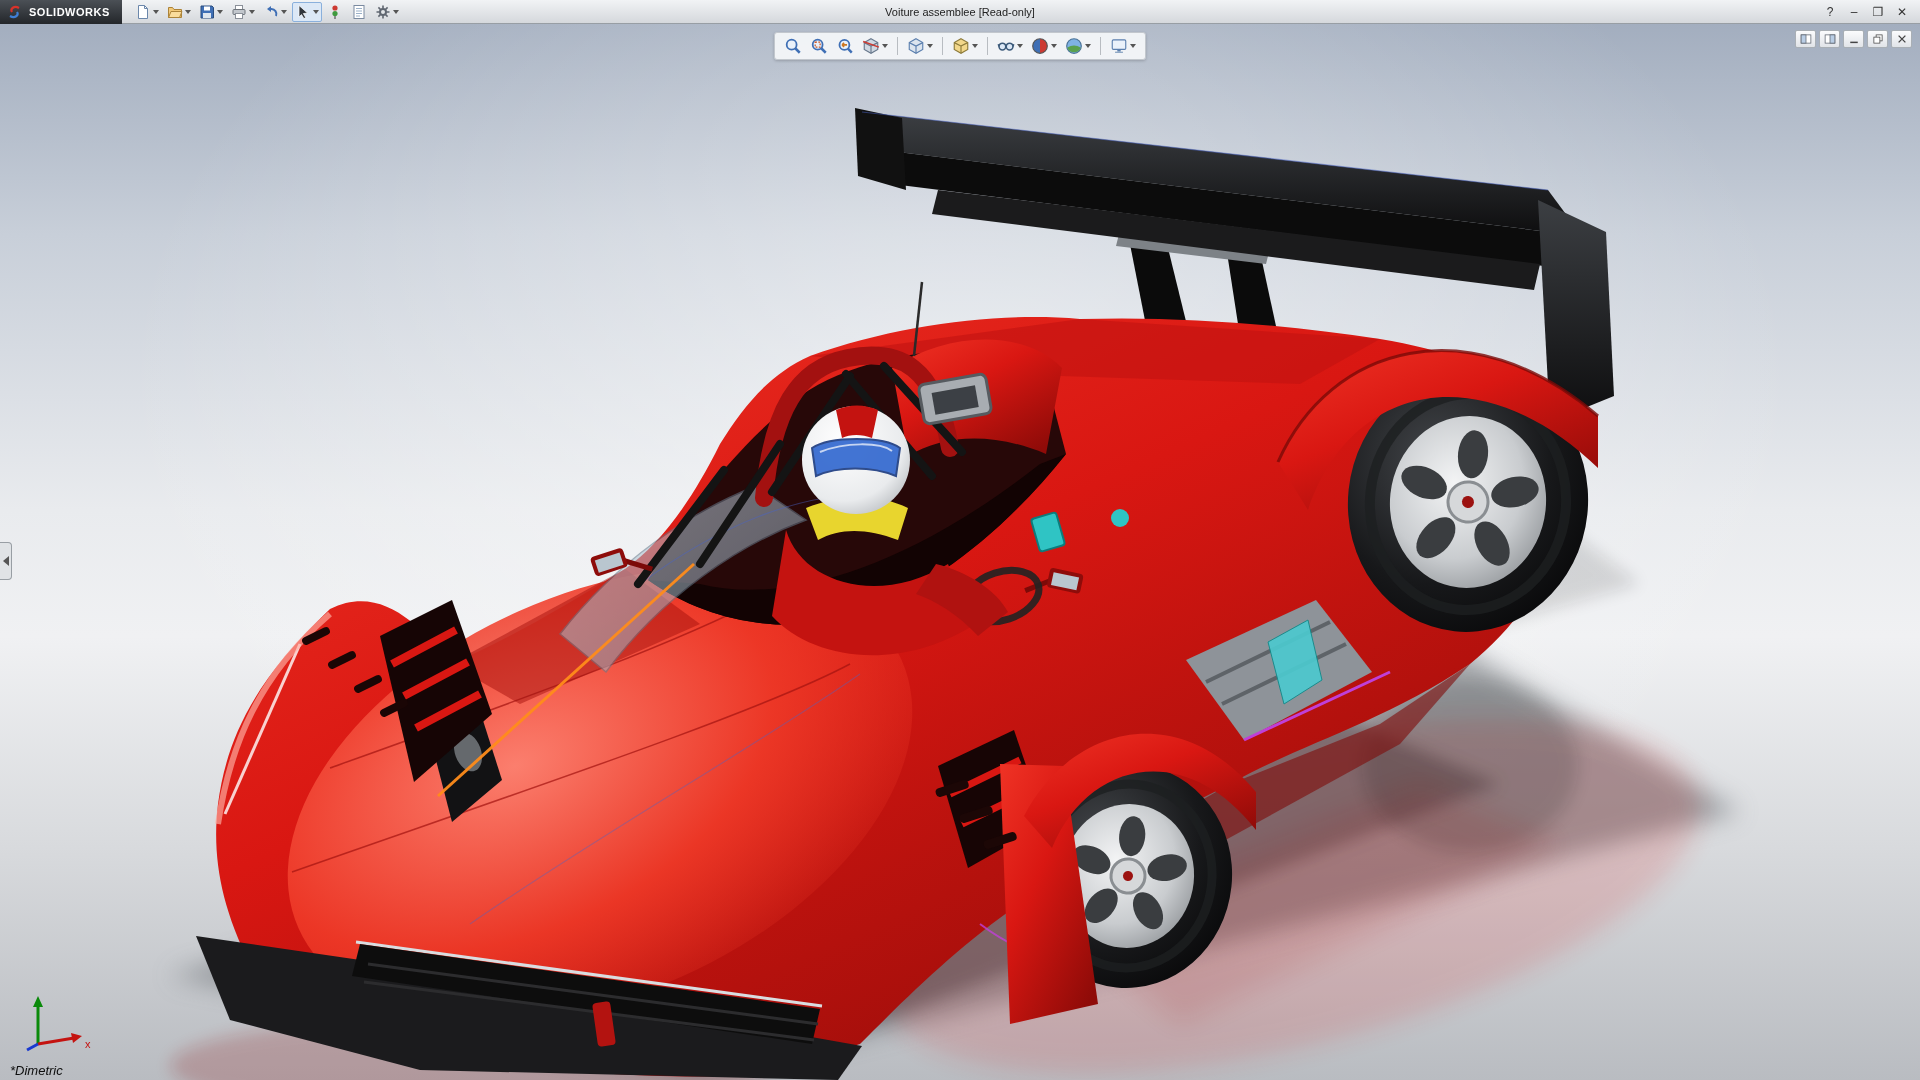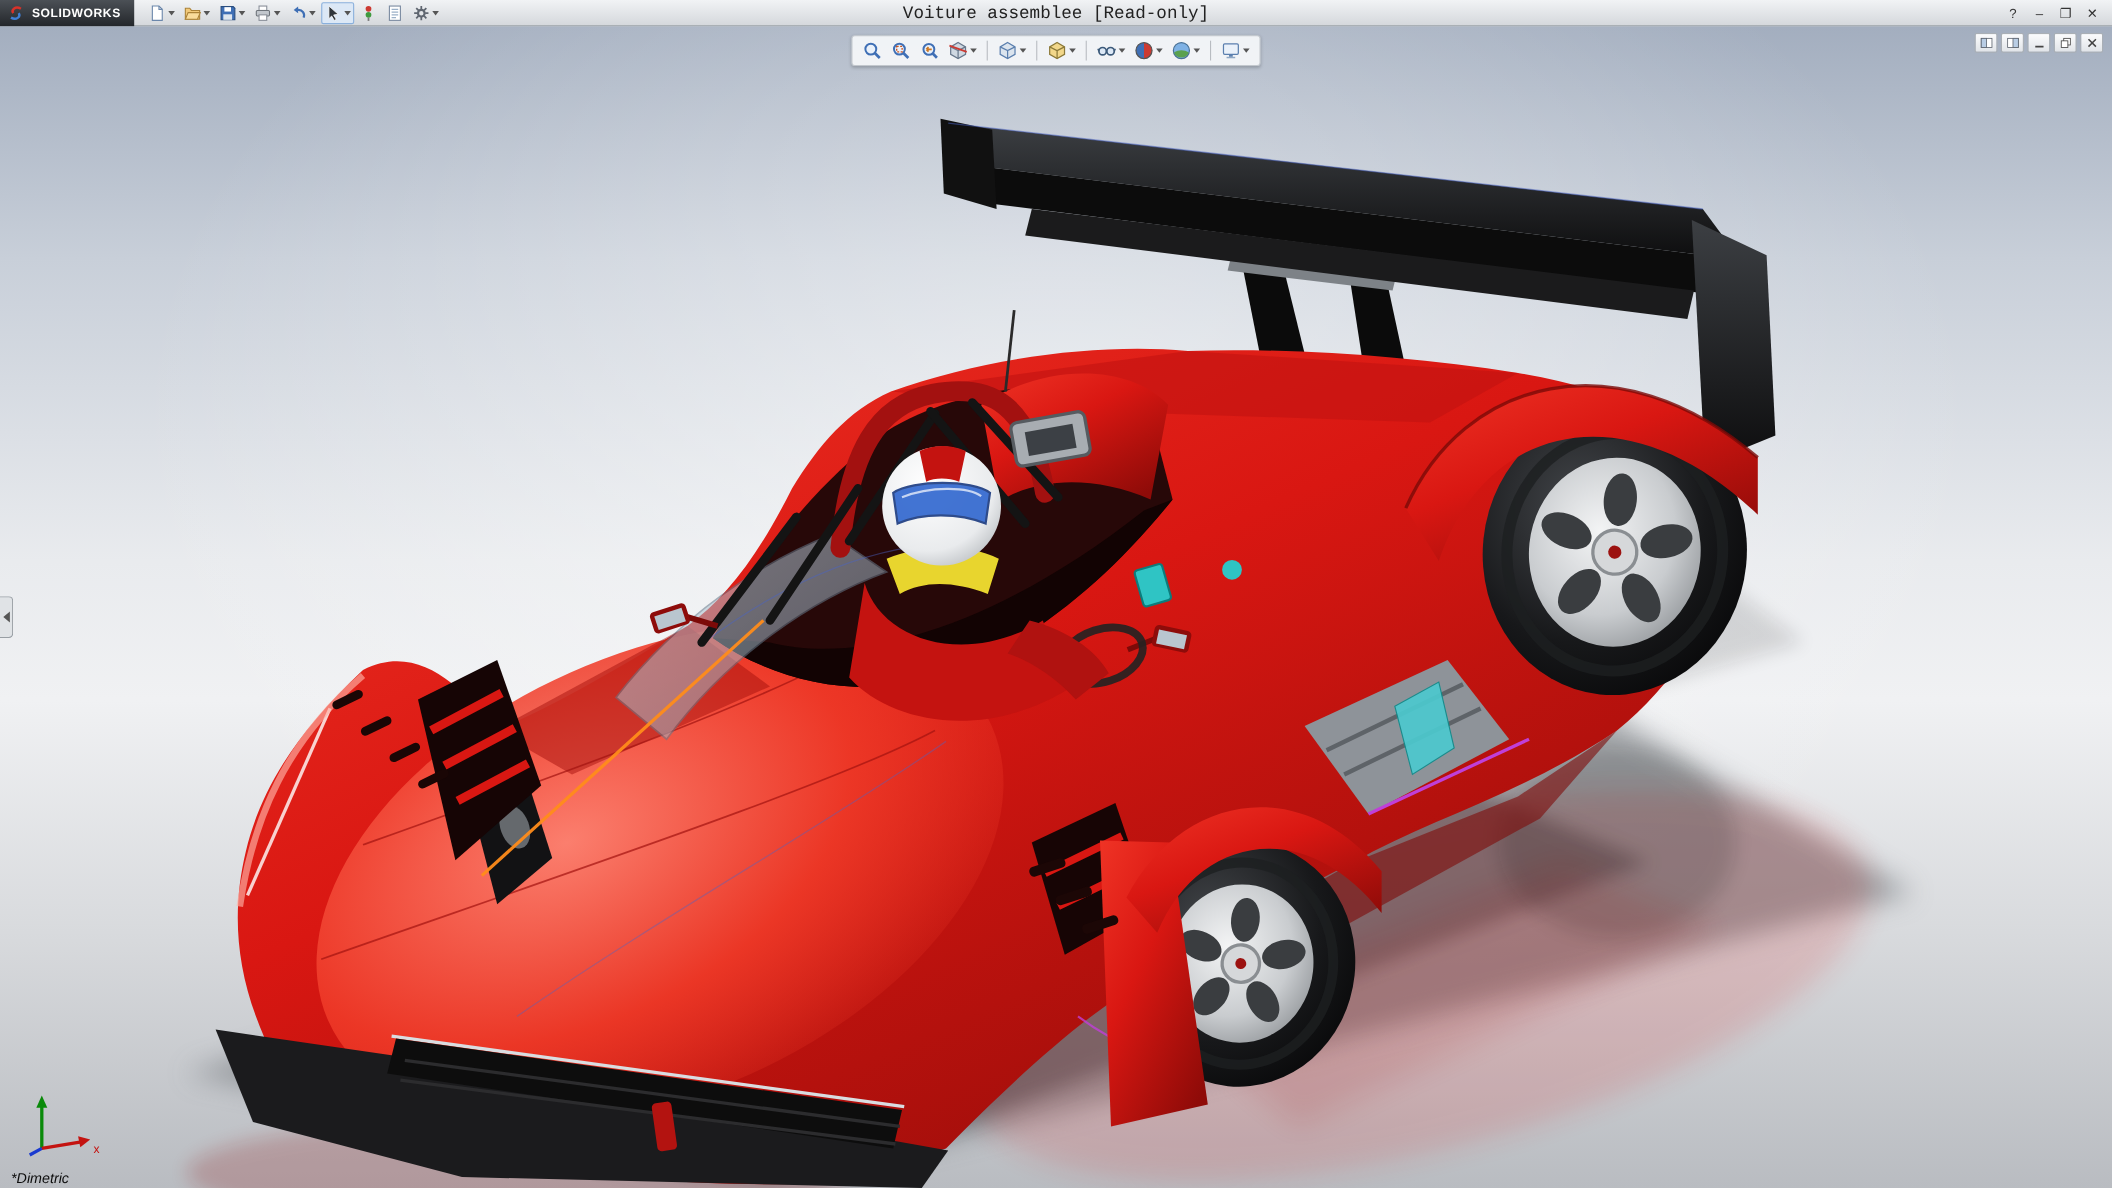--- a/index.html
+++ b/index.html
@@ -16,21 +16,21 @@
   .logo-text { color:#fff; font-size:11px; font-weight:bold; letter-spacing:.5px; }
   .main-toolbar { display:flex; align-items:center; gap:2px; padding:0 10px; }
   .tb-btn { display:flex; align-items:center; gap:1px; padding:1px 2px;
     border:1px solid transparent; border-radius:2px; cursor:default; }
   .tb-btn.active { background:#dce8f6; border-color:#8ab0dc; }
   .tb-ic { width:16px; height:16px; display:block; }
   .caret { width:0; height:0; border-left:3px solid transparent;
     border-right:3px solid transparent; border-top:4px solid #555; margin-left:1px; }
   .tb-sep { width:1px; height:18px; background:#b8bcc1; margin:0 4px; }
   .doc-title { position:absolute; left:50%; transform:translateX(-50%);
-    font-size:16px; color:#222; white-space:nowrap;font-family:Liberation Mono, monospace; }
+    font-size:11px; color:#222; white-space:nowrap; }
   .win-controls { margin-left:auto; display:flex; align-items:center; gap:8px; padding-right:10px; }
   .wc { font-size:12px; color:#333; width:16px; text-align:center; cursor:default; }
 
   
   .viewport { position:absolute; top:24px; left:0; width:1920px; height:1056px; overflow:hidden;
     background:
       radial-gradient(ellipse at 50% 36%, rgba(255,255,255,.5), rgba(255,255,255,0) 62%),
       linear-gradient(180deg, var(--bg-top,#a3aebf) 0%, #c8cfd9 20%,
         var(--bg-mid,#e9ebee) 46%, #f0f1f3 58%, #d8dadd 78%, var(--bg-floor,#b9bcc1) 100%); }
   .scene { position:absolute; inset:0; width:100%; height:100%; display:block; }

